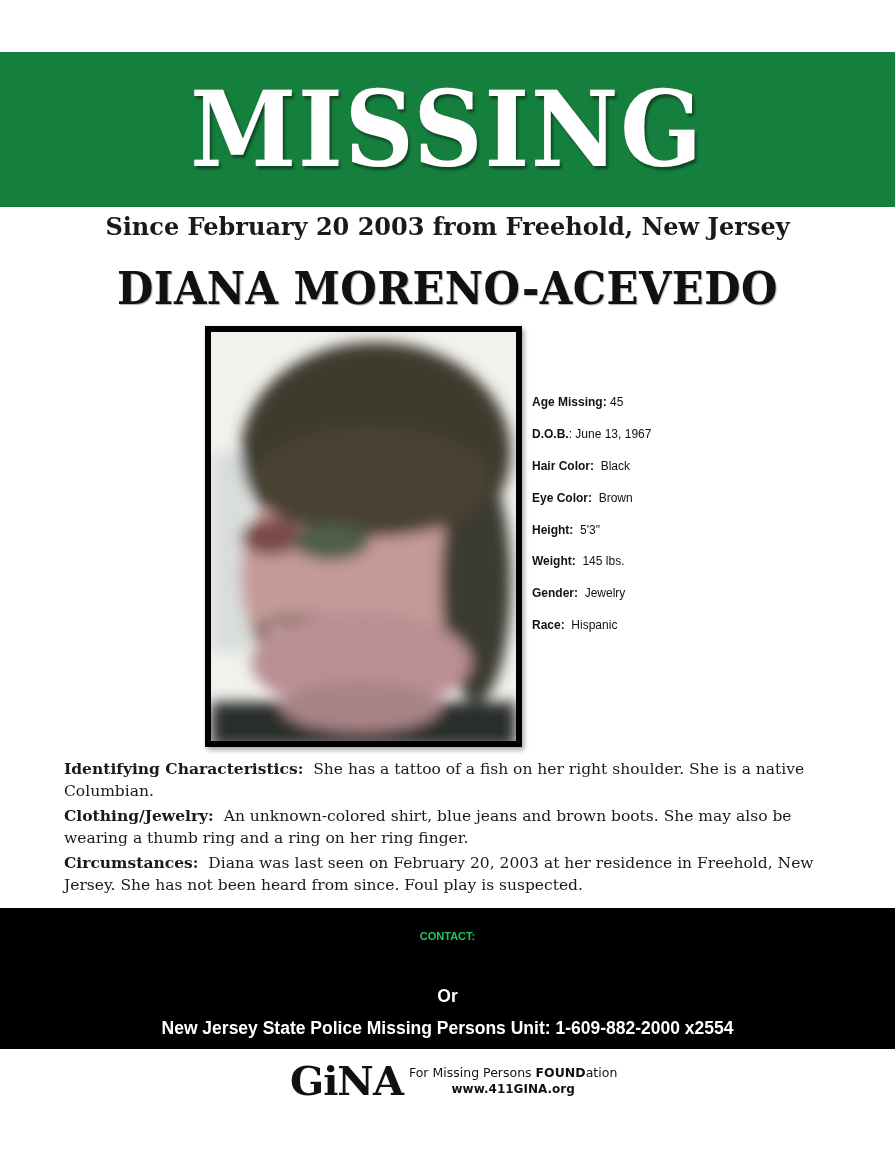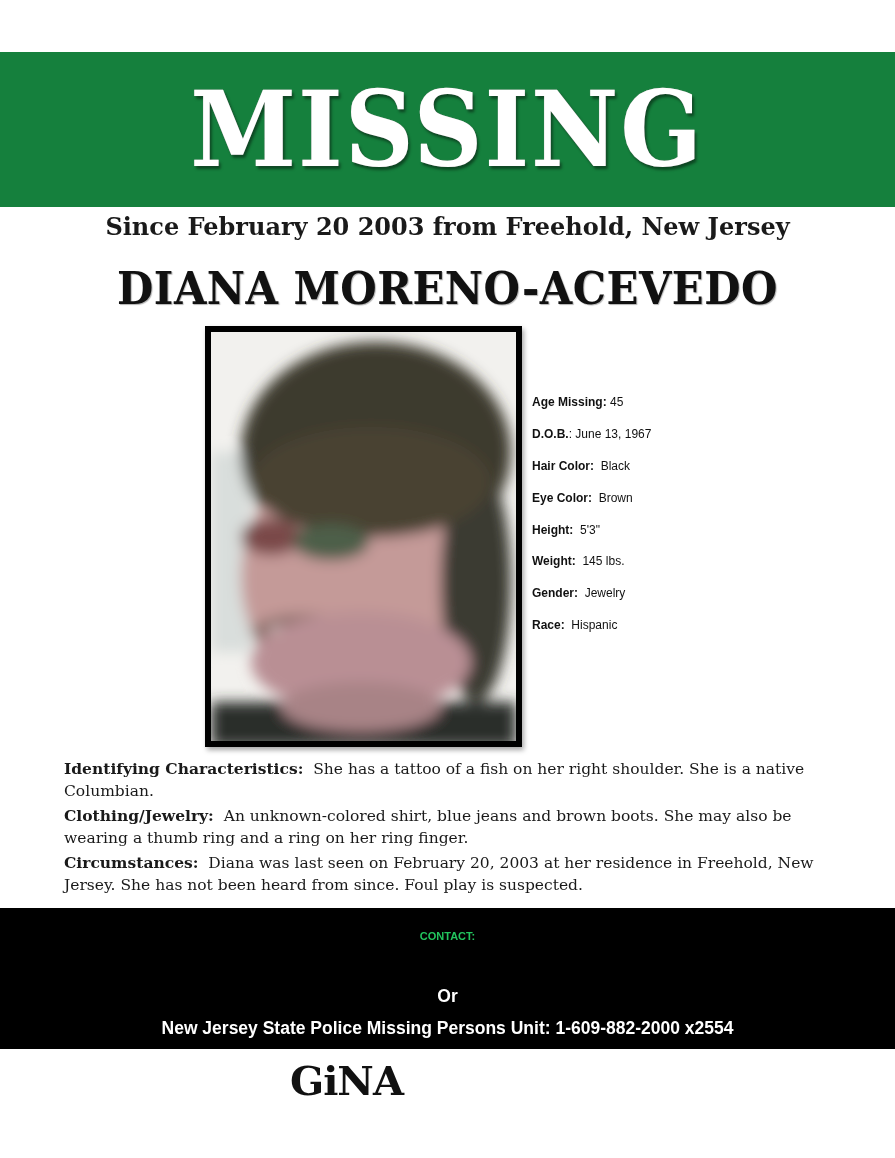--- a/index.html
+++ b/index.html
@@ -126,13 +126,17 @@
 </div>
 
 <div class="contact">
   <div class="contact-heading">CONTACT:</div>
   <div class="contact-line or">Or</div>
   <div class="contact-line l2">New Jersey State Police Missing Persons Unit: 1-609-882-2000 x2554</div>
 </div>
 
 <div class="footer-logo">
   <div class="gina-mark">GiNA</div>
+  <div class="gina-text">
+    <div class="gina-tag"><span>For Missing Persons </span><b>FOUND</b><span>ation</span></div>
+    <div class="gina-url">www.411GINA.org</div>
+  </div>
 </div>
 
 </body></html>

